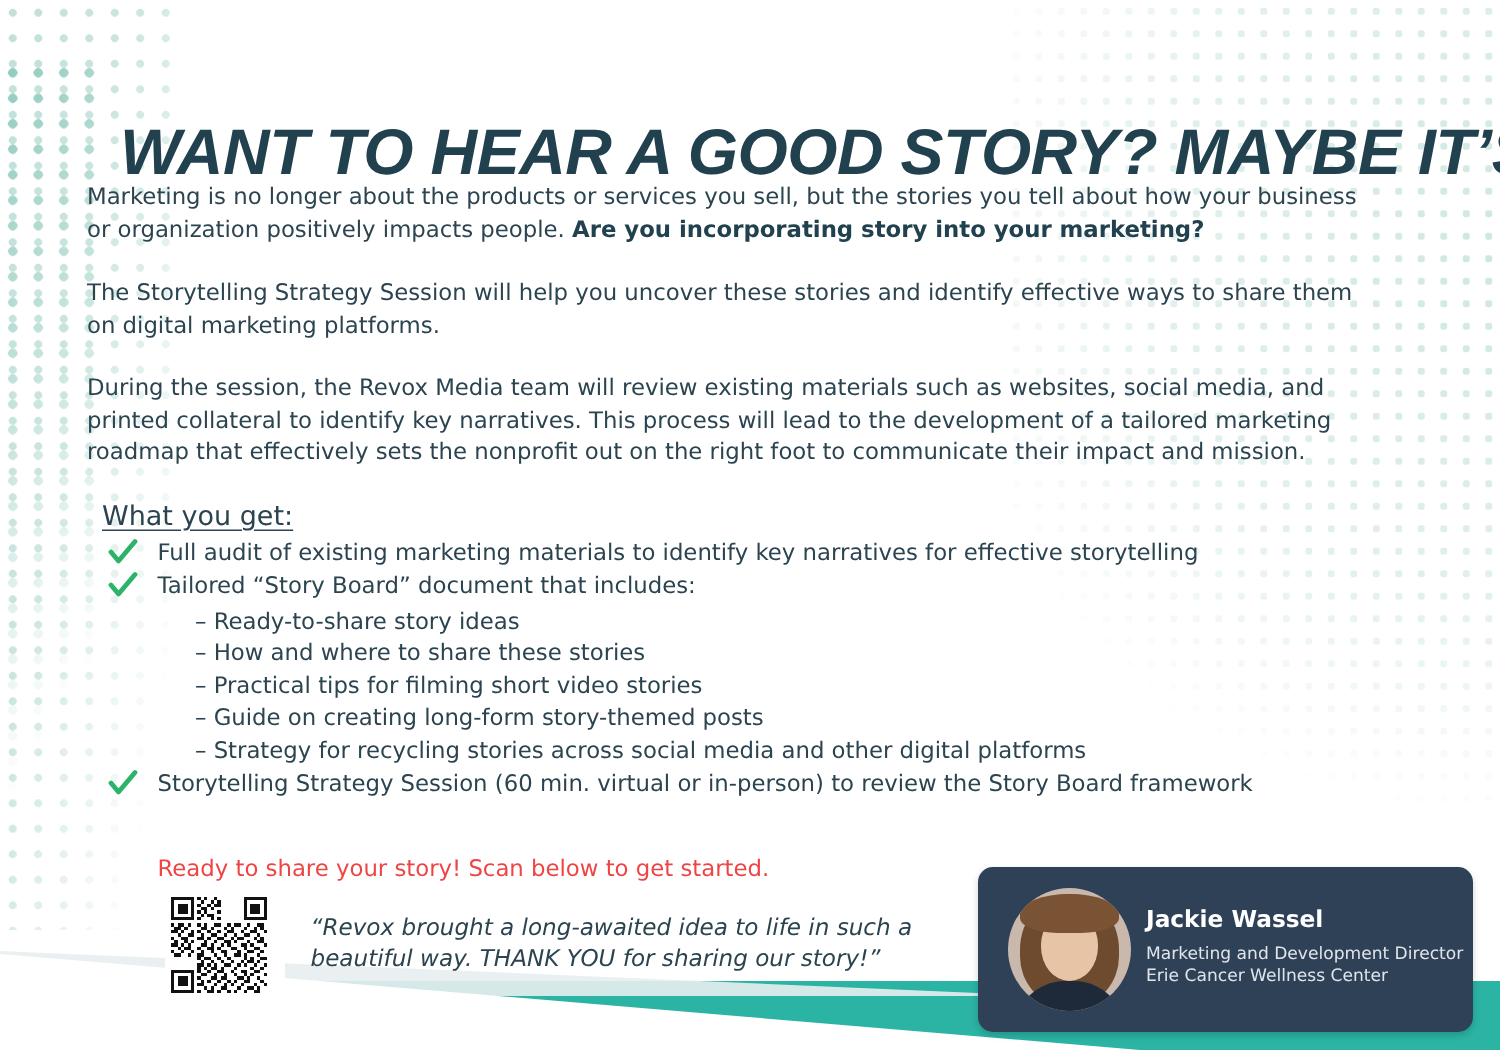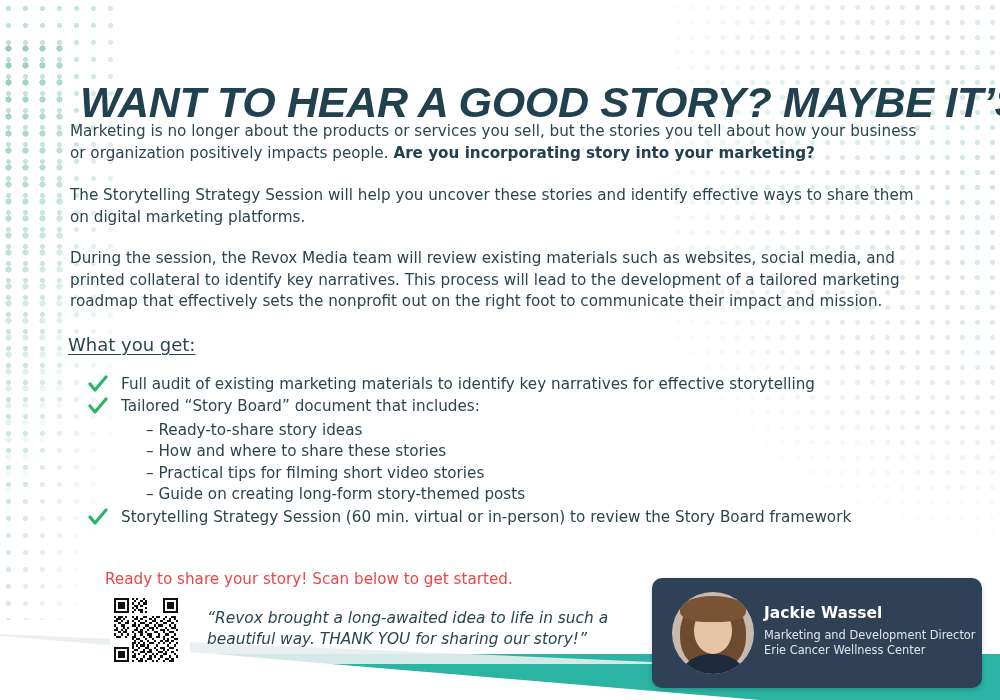--- a/index.html
+++ b/index.html
@@ -68,40 +68,40 @@
     font-family:Liberation Sans, sans-serif;
     font-style:italic;
     font-weight:bold;
     font-size:43px;
     letter-spacing:-0.3px;
     color:#22414f;
     white-space:nowrap;
   }
 
   .body-text{
-    position:absolute;left:70px;width:855px;
+    position:absolute;left:58px;width:855px;
     color:#2b4450;
     font-size:15.2px;
     line-height:21.5px;
   }
   .p1{top:121px;}
   .p2{top:185px;}
   .p3{top:248px;}
   .p1 b{font-weight:bold;color:#22414f;}
 
   .what-you-get{
     position:absolute;left:68px;top:334px;
     font-size:18px;color:#2b4450;
     text-decoration:underline;
     text-underline-offset:3px;
   }
 
   ul.checklist{
     position:absolute;left:72px;top:358px;width:860px;
-    list-style:none;margin:16px;padding:0;
+    list-style:none;margin:0;padding:0;
     font-size:15.2px;color:#2b4450;
   }
   ul.checklist>li{
     position:relative;padding-left:33px;line-height:21.6px;margin-bottom:0.5px;
   }
   .check{
     position:absolute;left:0;top:1px;width:20px;height:18px;
   }
   .check svg{display:block;}
 
@@ -208,20 +208,21 @@
           <svg width="20" height="18" viewBox="0 0 20 18">
               <path d="M2 9 L7 15 L18 2" fill="none" stroke="#2bb36a" stroke-width="3.2" stroke-linecap="round" stroke-linejoin="round"></path>
             </svg>
         </span>
         <span>Tailored “Story Board” document that includes:</span>
         <ul class="sublist">
           <li>– Ready-to-share story ideas</li>
           <li>– How and where to share these stories</li>
           <li>– Practical tips for filming short video stories</li>
           <li>– Guide on creating long-form story-themed posts</li>
+          <li>– Strategy for recycling stories across social media and other digital platforms</li>
         </ul>
       </li>
       <li>
         <span class="check">
           <svg width="20" height="18" viewBox="0 0 20 18">
               <path d="M2 9 L7 15 L18 2" fill="none" stroke="#2bb36a" stroke-width="3.2" stroke-linecap="round" stroke-linejoin="round"></path>
             </svg>
         </span>
         <span>Storytelling Strategy Session (60 min. virtual or in-person) to review the Story Board framework</span>
       </li>

